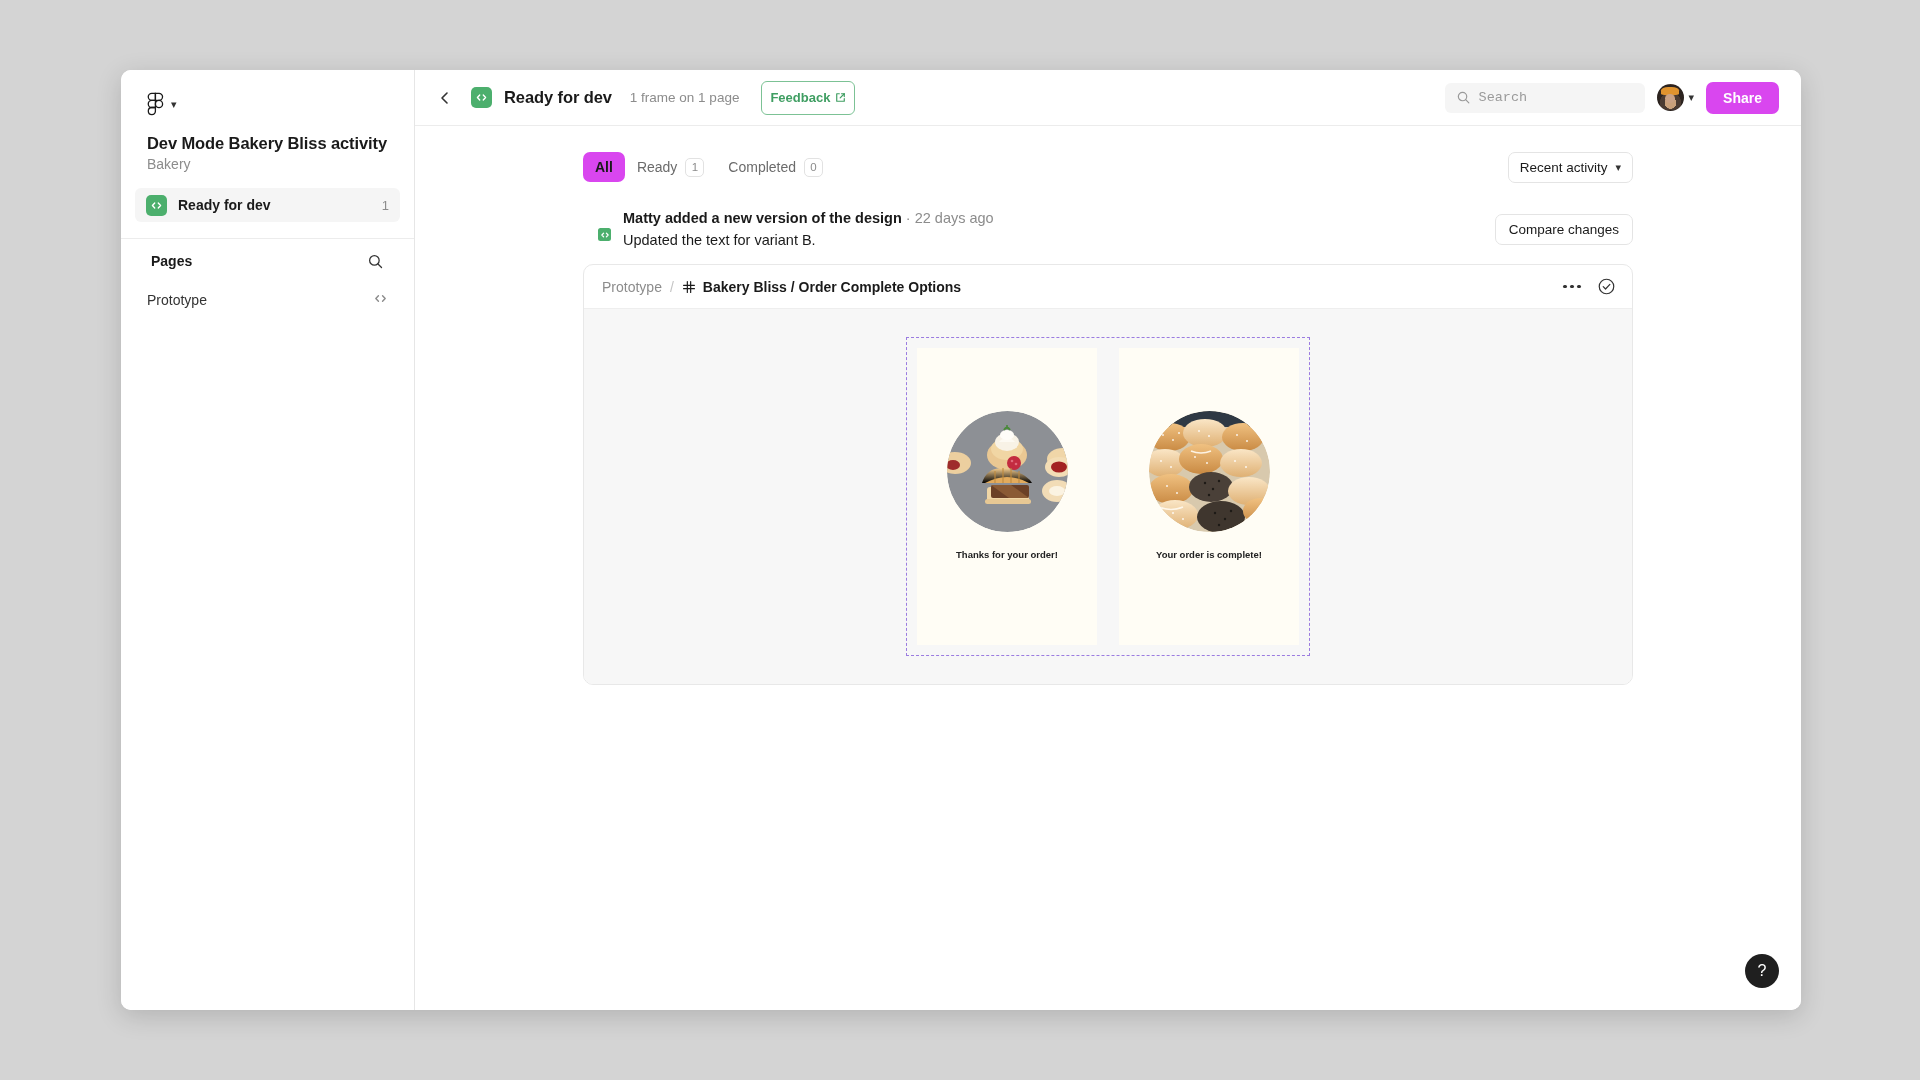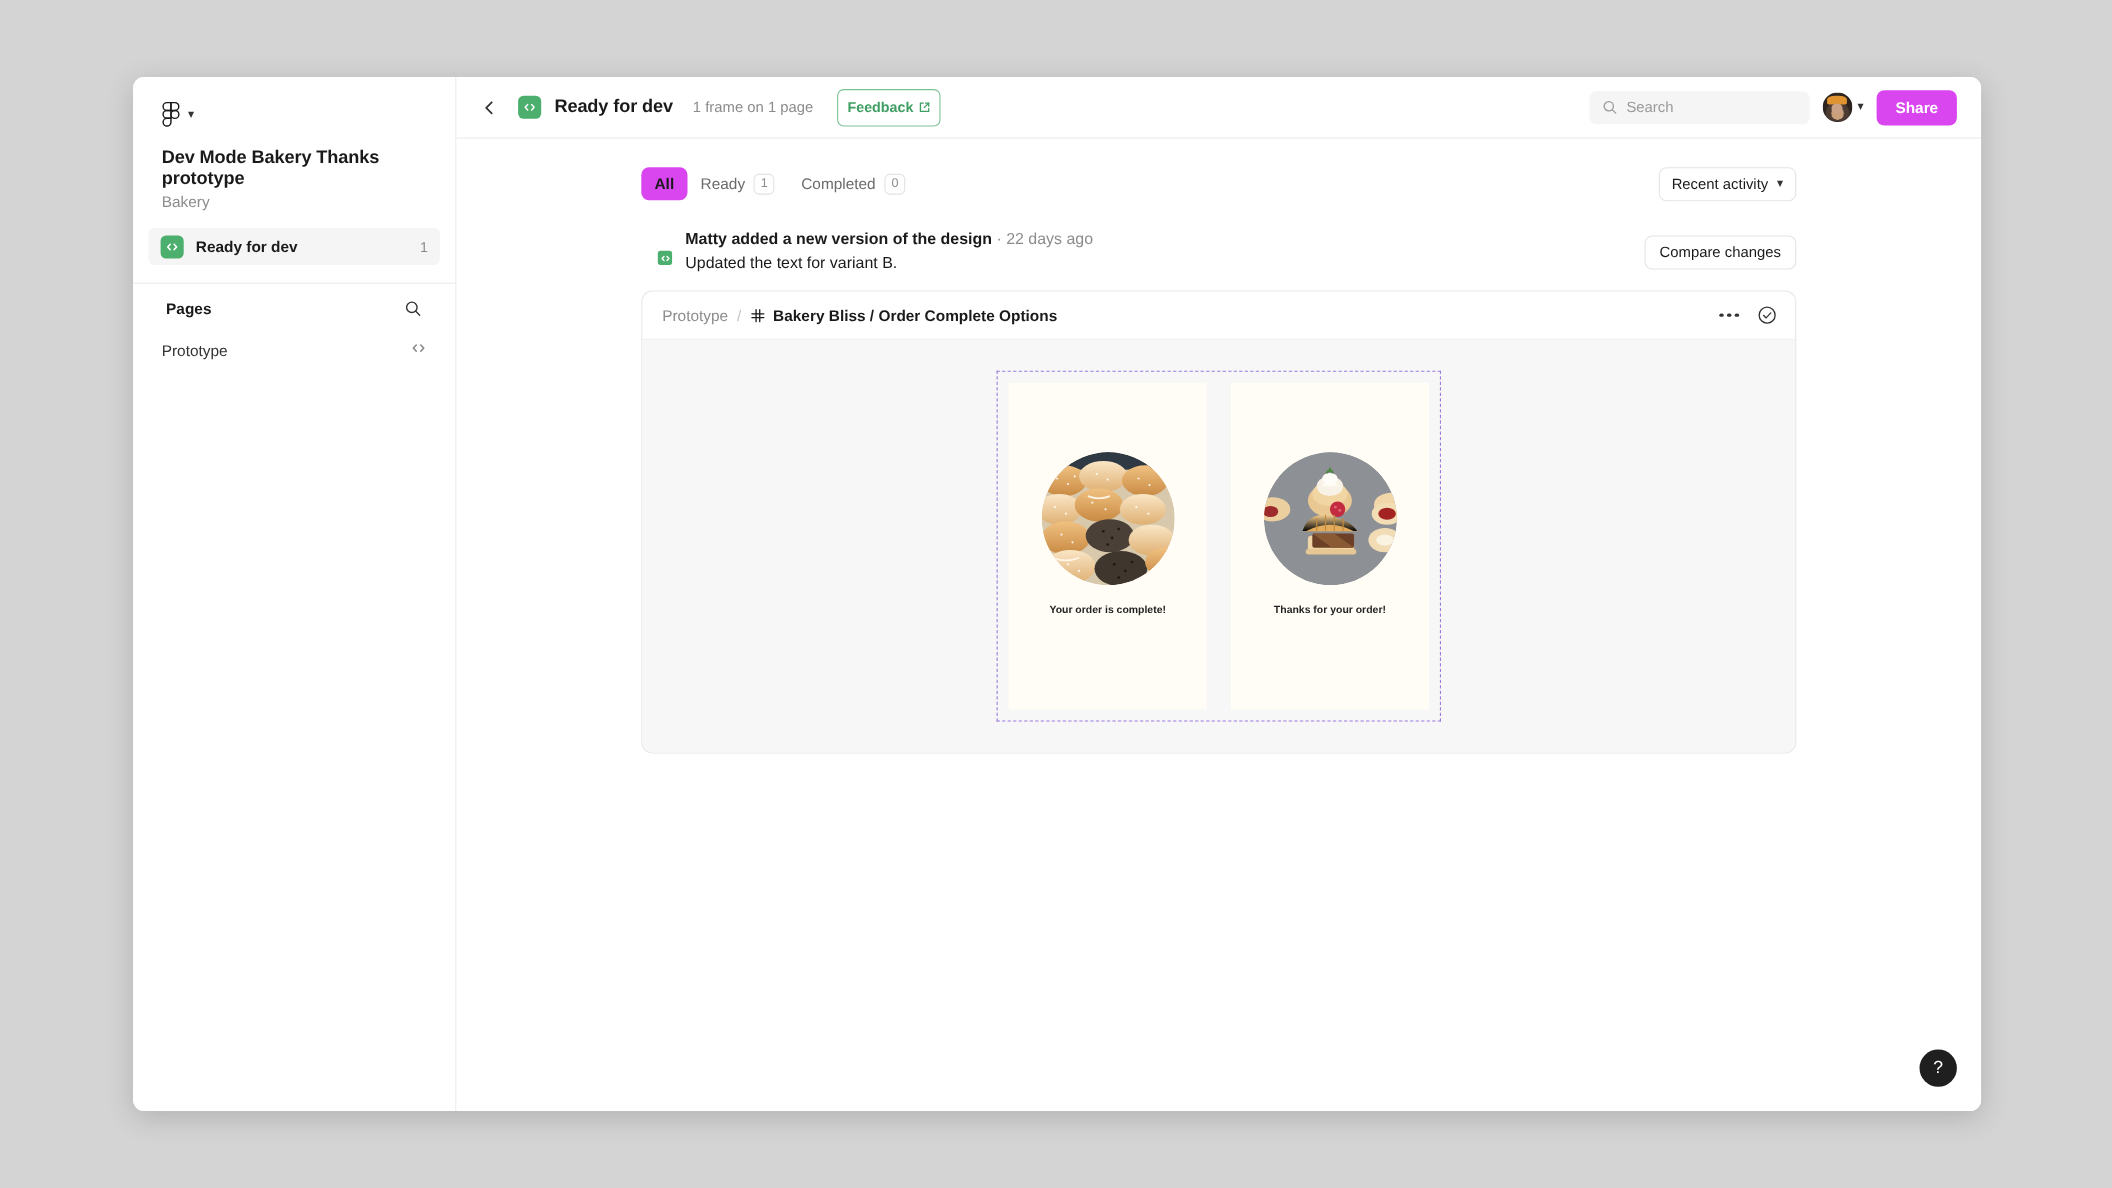--- a/index.html
+++ b/index.html
@@ -100,21 +100,21 @@
     cursor: pointer;
   }
   .spacer { flex: 1; }
   .search-box {
     width: 200px; height: 30px; background: #f5f5f5; border-radius: 6px;
     display: flex; align-items: center; gap: 8px; padding: 0 11px;
     cursor: text;
   }
   .search-box input {
     border: 0; background: transparent; outline: none;
-    font-size: 13.5px; color: #333; font-family: Liberation Sans, sans-serif; width: 100%;
+    font-size: 13.5px; color: #333; font-family: Liberation Mono, monospace; width: 100%;
   }
   .search-box input::placeholder { color: #9a9a9a; }
   .avatar-wrap { display: flex; align-items: center; gap: 5px; cursor: pointer; }
   .avatar {
     width: 27px; height: 27px; border-radius: 50%;
     background: radial-gradient(circle at 50% 72%, #c9a07a 0 26%, #4b3b32 27% 48%, #2d2420 49% 100%);
     position: relative; overflow: hidden; border: 1px solid rgba(0,0,0,0.08);
   }
   .avatar::before {
     content: ""; position: absolute; left: 14%; top: 8%; width: 72%; height: 32%;
@@ -253,21 +253,21 @@
             <circle cx="12" cy="12" r="3.6"></circle>
             <path d="M4.8 1.3h3.6v7.1H4.8a3.55 3.55 0 010-7.1z"></path>
             <path d="M8.4 1.3h3.6a3.55 3.55 0 010 7.1H8.4z"></path>
             <path d="M4.8 8.4h3.6v7.1H4.8a3.55 3.55 0 010-7.1z"></path>
             <path d="M4.8 15.5h3.6v3.6a3.55 3.55 0 11-3.6-3.6z"></path>
           </svg>
         </span>
         <span class="chev">▾</span>
       </div>
 
-      <div class="project-title">Dev Mode Bakery Thanks prototype</div>
+      <div class="project-title">Dev Mode Bakery Bliss activity</div>
       <div class="project-owner">Bakery</div>
 
       <div class="nav-item">
         <span class="code-badge">
           <svg width="13" height="13" viewBox="0 0 16 16" fill="none" stroke="#fff" stroke-width="1.7" stroke-linecap="round" stroke-linejoin="round">
             <path d="M5.8 5L3 8l2.8 3"></path>
               <path d="M10.2 5L13 8l-2.8 3"></path>
           </svg>
         </span>
         <span class="nav-label">Ready for dev</span>
@@ -406,20 +406,70 @@
                   <svg width="19" height="19" viewBox="0 0 22 22" fill="none" stroke="#333" stroke-width="1.4" stroke-linecap="round" stroke-linejoin="round">
                     <circle cx="11" cy="11" r="8.4"></circle>
                       <path d="M7.2 11.2l2.7 2.7 5-5.3"></path>
                   </svg>
                 </span>
               </span>
             </div>
 
             <div class="card-body">
               <div class="selection">
+
+                <div class="frame">
+                  <span class="pastry">
+                    <svg width="121" height="121" viewBox="0 0 121 121">
+                      <defs>
+                        <clipPath id="c2">
+                            <circle cx="60.5" cy="60.5" r="60.5"></circle>
+                          </clipPath>
+                        <linearGradient id="cro" x1="0" y1="0" x2="0" y2="1">
+                          <stop offset="0%" stop-color="#f5cd8e"></stop>
+                            <stop offset="100%" stop-color="#cf9murky"></stop>
+                          <stop offset="100%" stop-color="#cf9a4d"></stop>
+                        </linearGradient>
+                      </defs>
+                      <g clip-path="url(#c2)">
+                        <rect width="121" height="121" fill="#8d9095"></rect>
+                        <ellipse cx="8" cy="52" rx="16" ry="11" fill="#eccf9f"></ellipse>
+                        <ellipse cx="6" cy="54" rx="7" ry="5" fill="#9e2b2b"></ellipse>
+                        <ellipse cx="116" cy="48" rx="16" ry="11" fill="#f0d6a8"></ellipse>
+                        <ellipse cx="112" cy="56" rx="14" ry="10" fill="#f3ddb5"></ellipse>
+                        <ellipse cx="112" cy="56" rx="8" ry="5.5" fill="#a32222"></ellipse>
+                        <ellipse cx="110" cy="80" rx="15" ry="11" fill="#f2dcb6"></ellipse>
+                        <ellipse cx="110" cy="80" rx="8" ry="5" fill="#fbf3e2"></ellipse>
+                        <ellipse cx="60" cy="44" rx="20" ry="15" fill="#eac893"></ellipse>
+                        <ellipse cx="60" cy="38" rx="16" ry="11" fill="#f1d6a4"></ellipse>
+                        <ellipse cx="60" cy="31" rx="12" ry="9" fill="#f8f2e6"></ellipse>
+                        <path d="M52 31q8-9 16 0z" fill="#fdfaf3"></path>
+                        <ellipse cx="60" cy="24" rx="7" ry="5" fill="#fffdf8"></ellipse>
+                        <path d="M57 19q3-5 6 0" stroke="#4a8a3a" stroke-width="2" fill="none"></path>
+                        <path d="M60 18v-4" stroke="#4a8a3a" stroke-width="1.6"></path>
+                        <circle cx="67" cy="52" r="7" fill="#c32b40"></circle>
+                        <circle cx="65" cy="50" r="1.3" fill="#e06a7a"></circle>
+                          <circle cx="69" cy="53" r="1.3" fill="#e06a7a"></circle>
+                        <path d="M35 72q6-18 25-14 19 4 25 14z" fill="url(#cro)"></path>
+                        <path d="M38 72q22-12 44 0z" fill="#e3ab5c"></path>
+                        <g stroke="#c08a3e" stroke-width="1.1" fill="none">
+                          <path d="M48 60v12"></path>
+                            <path d="M56 57v15"></path>
+                            <path d="M64 57v15"></path>
+                            <path d="M72 60v12"></path>
+                        </g>
+                        <rect x="40" y="76" width="42" height="16" rx="3" fill="#f0d6a6"></rect>
+                        <rect x="44" y="74" width="38" height="13" rx="2" fill="#6b4026"></rect>
+                        <path d="M44 74l18 13h20l-18-13z" fill="#8a5a34"></path>
+                        <rect x="38" y="88" width="46" height="5" rx="2.5" fill="#e7c894"></rect>
+                      </g>
+                    </svg>
+                  </span>
+                  <span class="frame-caption">Thanks for your order!</span>
+                </div>
 
                 <div class="frame">
                   <span class="pastry">
                     <svg width="121" height="121" viewBox="0 0 121 121">
                       <defs>
                         <clipPath id="c1">
                             <circle cx="60.5" cy="60.5" r="60.5"></circle>
                           </clipPath>
                         <linearGradient id="bun" x1="0" y1="0" x2="0" y2="1">
                           <stop offset="0%" stop-color="#f0c181"></stop>
@@ -477,70 +527,20 @@
                         <g stroke="#fffaf0" stroke-width="1.6" fill="none" opacity="0.9">
                           <path d="M42 40q10 4 20 0"></path>
                             <path d="M10 96q12 5 24 0"></path>
                         </g>
                       </g>
                     </svg>
                   </span>
                   <span class="frame-caption">Your order is complete!</span>
                 </div>
 
-                <div class="frame">
-                  <span class="pastry">
-                    <svg width="121" height="121" viewBox="0 0 121 121">
-                      <defs>
-                        <clipPath id="c2">
-                            <circle cx="60.5" cy="60.5" r="60.5"></circle>
-                          </clipPath>
-                        <linearGradient id="cro" x1="0" y1="0" x2="0" y2="1">
-                          <stop offset="0%" stop-color="#f5cd8e"></stop>
-                            <stop offset="100%" stop-color="#cf9murky"></stop>
-                          <stop offset="100%" stop-color="#cf9a4d"></stop>
-                        </linearGradient>
-                      </defs>
-                      <g clip-path="url(#c2)">
-                        <rect width="121" height="121" fill="#8d9095"></rect>
-                        <ellipse cx="8" cy="52" rx="16" ry="11" fill="#eccf9f"></ellipse>
-                        <ellipse cx="6" cy="54" rx="7" ry="5" fill="#9e2b2b"></ellipse>
-                        <ellipse cx="116" cy="48" rx="16" ry="11" fill="#f0d6a8"></ellipse>
-                        <ellipse cx="112" cy="56" rx="14" ry="10" fill="#f3ddb5"></ellipse>
-                        <ellipse cx="112" cy="56" rx="8" ry="5.5" fill="#a32222"></ellipse>
-                        <ellipse cx="110" cy="80" rx="15" ry="11" fill="#f2dcb6"></ellipse>
-                        <ellipse cx="110" cy="80" rx="8" ry="5" fill="#fbf3e2"></ellipse>
-                        <ellipse cx="60" cy="44" rx="20" ry="15" fill="#eac893"></ellipse>
-                        <ellipse cx="60" cy="38" rx="16" ry="11" fill="#f1d6a4"></ellipse>
-                        <ellipse cx="60" cy="31" rx="12" ry="9" fill="#f8f2e6"></ellipse>
-                        <path d="M52 31q8-9 16 0z" fill="#fdfaf3"></path>
-                        <ellipse cx="60" cy="24" rx="7" ry="5" fill="#fffdf8"></ellipse>
-                        <path d="M57 19q3-5 6 0" stroke="#4a8a3a" stroke-width="2" fill="none"></path>
-                        <path d="M60 18v-4" stroke="#4a8a3a" stroke-width="1.6"></path>
-                        <circle cx="67" cy="52" r="7" fill="#c32b40"></circle>
-                        <circle cx="65" cy="50" r="1.3" fill="#e06a7a"></circle>
-                          <circle cx="69" cy="53" r="1.3" fill="#e06a7a"></circle>
-                        <path d="M35 72q6-18 25-14 19 4 25 14z" fill="url(#cro)"></path>
-                        <path d="M38 72q22-12 44 0z" fill="#e3ab5c"></path>
-                        <g stroke="#c08a3e" stroke-width="1.1" fill="none">
-                          <path d="M48 60v12"></path>
-                            <path d="M56 57v15"></path>
-                            <path d="M64 57v15"></path>
-                            <path d="M72 60v12"></path>
-                        </g>
-                        <rect x="40" y="76" width="42" height="16" rx="3" fill="#f0d6a6"></rect>
-                        <rect x="44" y="74" width="38" height="13" rx="2" fill="#6b4026"></rect>
-                        <path d="M44 74l18 13h20l-18-13z" fill="#8a5a34"></path>
-                        <rect x="38" y="88" width="46" height="5" rx="2.5" fill="#e7c894"></rect>
-                      </g>
-                    </svg>
-                  </span>
-                  <span class="frame-caption">Thanks for your order!</span>
-                </div>
-
               </div>
             </div>
           </div>
 
         </div>
 
         <div class="help-btn">
           <span>?</span>
         </div>
       </div>

